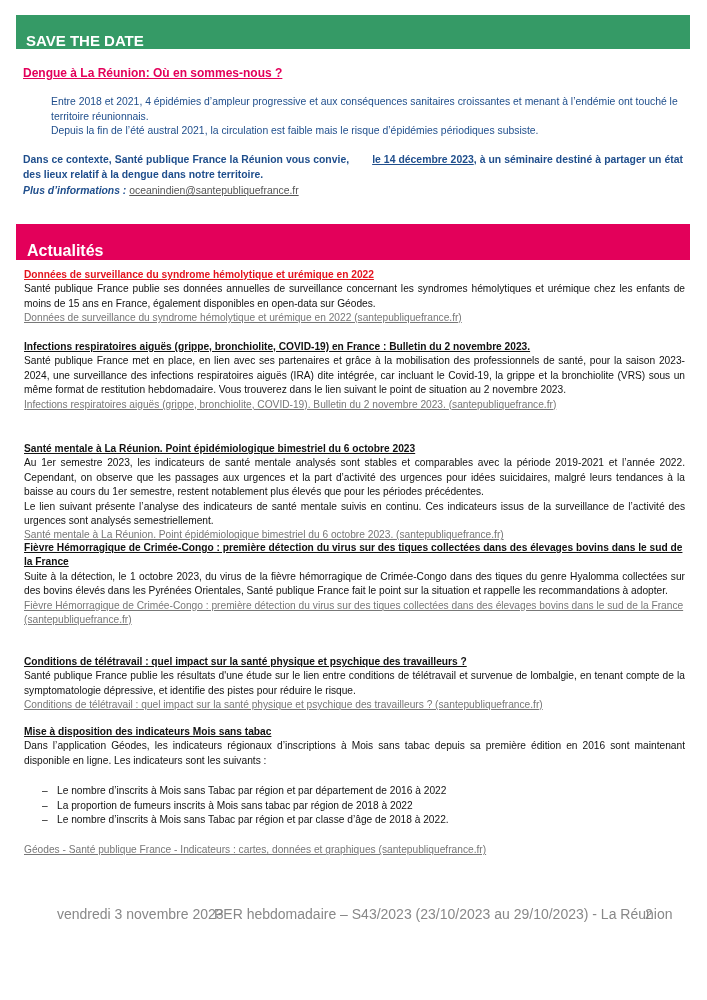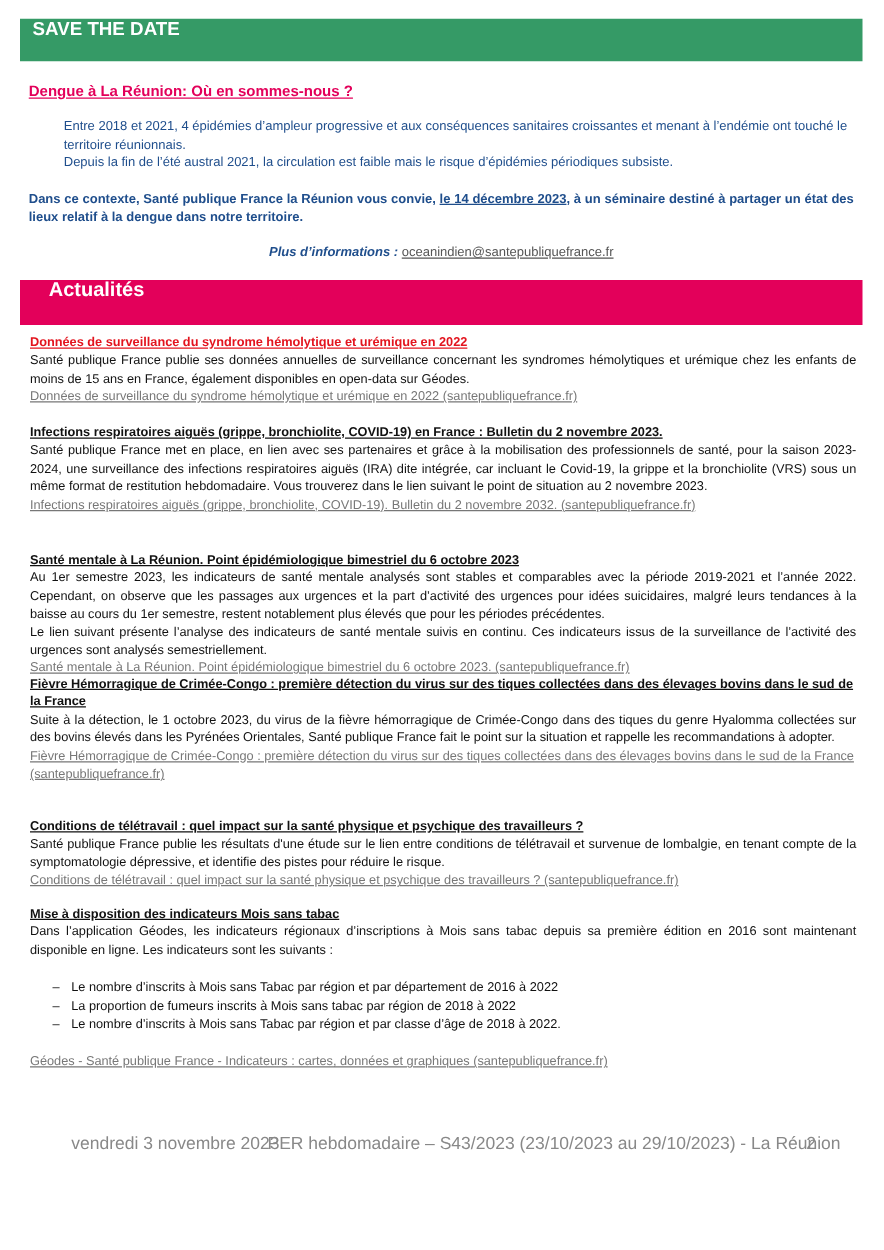--- a/index.html
+++ b/index.html
@@ -1,29 +1,29 @@
 <!DOCTYPE html>
 <html><head>
   <meta charset="utf-8">
   <style>
     html, body { margin: 0; padding: 0; background: #ffffff; }
     body { width: 707px; height: 1000px; position: relative; overflow: hidden;
            font-family: "Liberation Sans", sans-serif; }
     .banner { position: absolute; left: 16px; width: 674px; color: #fff; font-weight: bold;
-              font-size: 15px; box-sizing: border-box; padding-left: 10px; display: flex; align-items: flex-start; }
+              font-size: 15px; box-sizing: border-box; padding-left: 10px; display: flex; align-items: flex-end; }
     .banner.green { top: 15px; height: 34px; background: #359a66; }
-    .banner.pink { top: 224px; height: 36px; background: #e3005a; font-size: 16px; padding-left: 23px; }
+    .banner.pink { top: 224px; height: 36px; background: #e3005a; font-size: 16px; padding-left: 11px; }
     .std { position: absolute; left: 23px; width: 660px; font-size: 10.4px; line-height: 14.6px; }
     .std p { margin: 0; }
     .dengue-title { top: 66px; color: #e3005a; font-weight: bold; font-size: 12px; text-decoration: underline; }
     .blue { color: #1f4e8c; }
     .blue-bold { color: #1f4e8c; font-weight: bold; text-align: justify; }
     .contact-label { font-style: italic; font-weight: bold; color: #1f4e8c; }
     .contact-link { color: #555; text-decoration: underline; }
-    .date-link { text-decoration: underline; }
+    .date-link { text-decoration: underline; margin-left: 20px; }
     .article { position: absolute; left: 24px; width: 661px; font-size: 10.2px; line-height: 14.4px; color: #111; }
     .article .title { font-weight: bold; text-decoration: underline; }
     .article .title.red { color: #e3141e; }
     .article .body { text-align: justify; }
     .article .link { color: #777; text-decoration: underline; }
     .article ul { margin: 16px; padding: 0; list-style: none; }
     .article li { position: relative; padding-left: 17px; }
     .article li::before { content: "–"; position: absolute; left: 2px; }
     .footer { position: absolute; top: 906px; font-size: 14px; color: #888; }
   </style>
@@ -38,38 +38,38 @@
 
 <div class="std blue" style="top:95px;margin-left:28px;">
   <p>Entre 2018 et 2021, 4 épidémies d’ampleur progressive et aux conséquences sanitaires croissantes et menant à l’endémie ont touché le territoire réunionnais.</p>
   <p>Depuis la fin de l’été austral 2021, la circulation est faible mais le risque d’épidémies périodiques subsiste.</p>
 </div>
 
 <div class="std blue-bold" style="top:153px;">
   <span>Dans ce contexte, Santé publique France la Réunion vous convie, </span><span class="date-link">le 14 décembre 2023</span><span>, à un séminaire destiné à partager un état des lieux relatif à la dengue dans notre territoire.</span>
 </div>
 
-<div class="std" style="top:196px;text-align:center;">
+<div class="std" style="top:184px;">
   <span class="contact-label">Plus d’informations : </span><span class="contact-link">oceanindien@santepubliquefrance.fr</span>
 </div>
 
 <div class="banner pink">
   <span>Actualités</span>
 </div>
 
 <div class="article" style="top:268px;">
   <div class="title red">Données de surveillance du syndrome hémolytique et urémique en 2022</div>
   <div class="body">Santé publique France publie ses données annuelles de surveillance concernant les syndromes hémolytiques et urémique chez les enfants de moins de 15 ans en France, également disponibles en open-data sur Géodes.</div>
   <div class="link">Données de surveillance du syndrome hémolytique et urémique en 2022 (santepubliquefrance.fr)</div>
 </div>
 
 <div class="article" style="top:340px;">
   <div class="title">Infections respiratoires aiguës (grippe, bronchiolite, COVID-19) en France : Bulletin du 2 novembre 2023.</div>
   <div class="body">Santé publique France met en place, en lien avec ses partenaires et grâce à la mobilisation des professionnels de santé, pour la saison 2023-2024, une surveillance des infections respiratoires aiguës (IRA) dite intégrée, car incluant le Covid-19, la grippe et la bronchiolite (VRS) sous un même format de restitution hebdomadaire. Vous trouverez dans le lien suivant le point de situation au 2 novembre 2023.</div>
-  <div class="link">Infections respiratoires aiguës (grippe, bronchiolite, COVID-19). Bulletin du 2 novembre 2032. (santepubliquefrance.fr)</div>
+  <div class="link">Infections respiratoires aiguës (grippe, bronchiolite, COVID-19). Bulletin du 2 novembre 2023. (santepubliquefrance.fr)</div>
 </div>
 
 <div class="article" style="top:442px;">
   <div class="title">Santé mentale à La Réunion. Point épidémiologique bimestriel du 6 octobre 2023</div>
   <div class="body">Au 1er semestre 2023, les indicateurs de santé mentale analysés sont stables et comparables avec la période 2019-2021 et l’année 2022. Cependant, on observe que les passages aux urgences et la part d’activité des urgences pour idées suicidaires, malgré leurs tendances à la baisse au cours du 1er semestre, restent notablement plus élevés que pour les périodes précédentes.</div>
   <div class="body">Le lien suivant présente l’analyse des indicateurs de santé mentale suivis en continu. Ces indicateurs issus de la surveillance de l’activité des urgences sont analysés semestriellement.</div>
   <div class="link">Santé mentale à La Réunion. Point épidémiologique bimestriel du 6 octobre 2023. (santepubliquefrance.fr)</div>
 </div>
 
 <div class="article" style="top:541px;">

